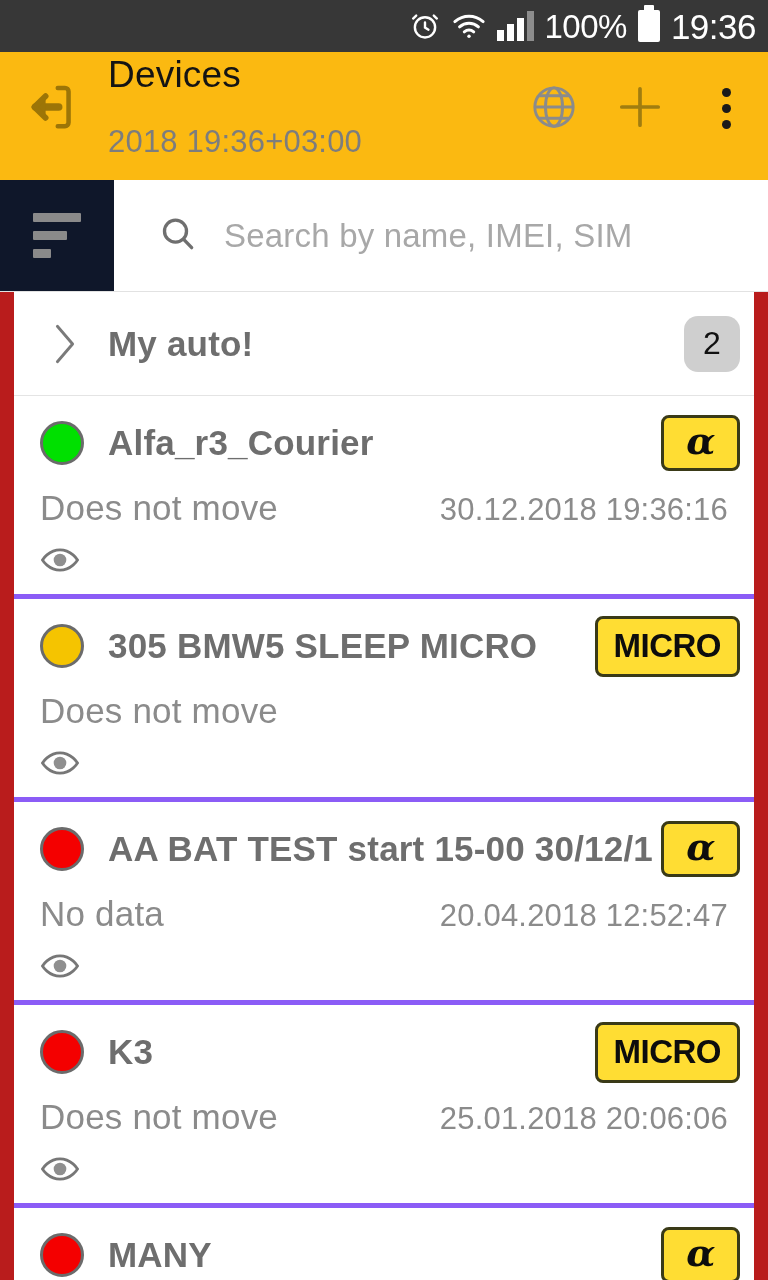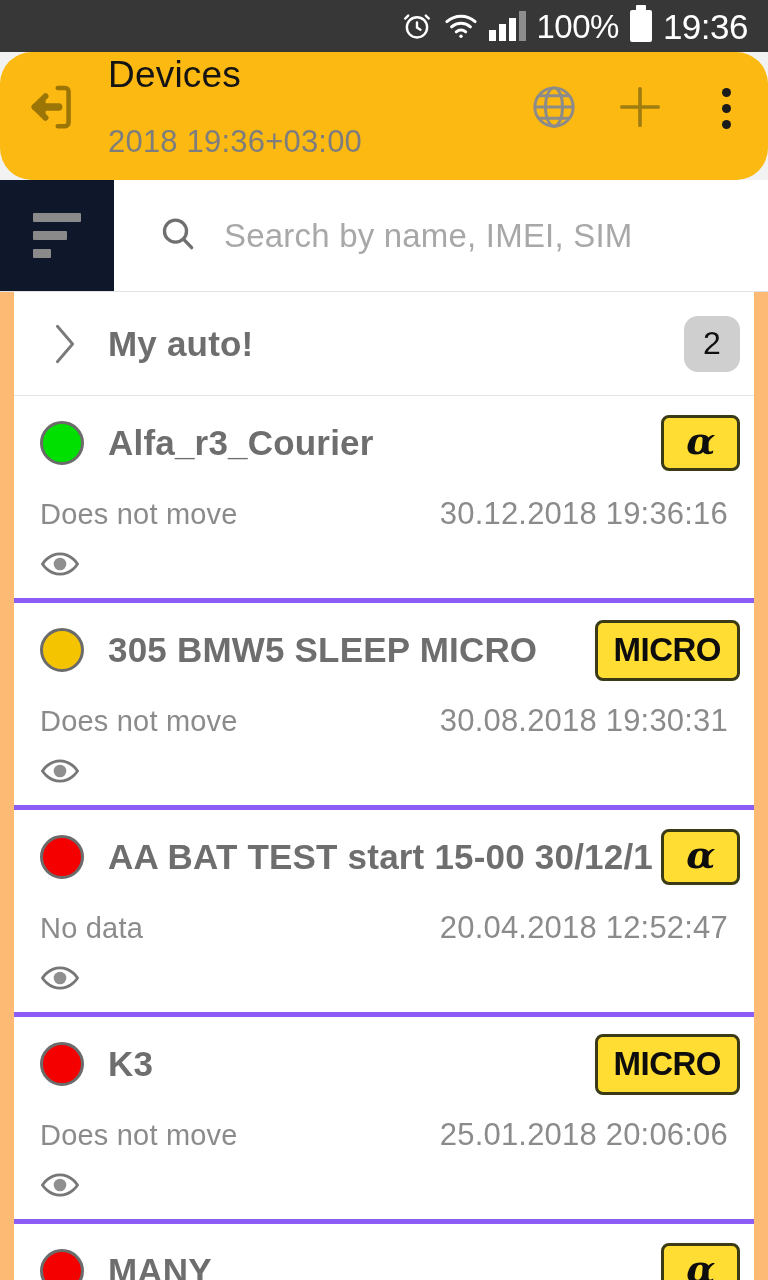--- a/index.html
+++ b/index.html
@@ -20,21 +20,21 @@
     overflow: hidden;
   }
 
   
   .statusbar {
     height: 52px;
     background: #373737;
     display: flex;
     align-items: center;
     justify-content: flex-end;
-    padding-right: 20px;
+    padding-right: 12px;
     gap: 11px;
   }
   .sb-icon { display: flex; align-items: center; }
   .sb-text {
     color: #ffffff;
     font-size: 33px;
     font-weight: 400;
     letter-spacing: -0.5px;
     line-height: 1;
   }
@@ -64,21 +64,20 @@
   }
 
   
   .appbar {
     height: 128px;
     background: #fbb911;
     display: flex;
     align-items: center;
     padding: 0 16px 15px 20px;
     position: relative;
-    border-radius: 32px;
   }
   .appbar-back {
     width: 62px; height: 62px;
     flex: 0 0 62px;
     display: flex; align-items: center; justify-content: center;
   }
   .titleblock {
     flex: 1 1 auto;
     margin-left: 26px;
     overflow: hidden;
@@ -145,21 +144,21 @@
     font-size: 33px;
     color: #a8a8a8;
     letter-spacing: 0.2px;
     white-space: nowrap;
     overflow: hidden;
   }
 
   
   .listwrap {
     height: calc(1280px - 52px - 128px - 112px);
-    background: #fdba74;
+    background: #b91c1c;
     padding: 0 14px;
     overflow: hidden;
   }
   .listcard { background: #ffffff; }
 
   
   .group-row {
     height: 104px;
     display: flex;
     align-items: center;
@@ -246,24 +245,23 @@
   }
 
   .dev-mid {
     display: flex;
     align-items: baseline;
     justify-content: space-between;
     margin-top: 14px;
     padding-right: 12px;
   }
   .dev-status {
-    font-size: 29px;
+    font-size: 35px;
     color: #8b8b8b;
     letter-spacing: 0.2px;
-    margin-top: 10px;
   }
   .dev-time {
     font-size: 31px;
     color: #8b8b8b;
     letter-spacing: 0.2px;
     white-space: nowrap;
   }
   .dev-bottom {
     margin-top: 12px;
     height: 44px;
@@ -398,21 +396,20 @@
             </div>
           </div>
           <div class="dev-row">
             <div class="dev-top">
               <span class="dot" style="background: rgb(245, 196, 0);"></span>
               <span class="dev-name">305 BMW5 SLEEP MICRO</span>
               <span class="badge">MICRO</span>
             </div>
             <div class="dev-mid">
               <span class="dev-status">Does not move</span>
-              <span class="dev-time">30.08.2018 19:30:31</span>
             </div>
             <div class="dev-bottom">
               <span class="eye"><svg width="40" height="28" viewBox="0 0 26 18" fill="none" stroke="#777777" stroke-width="1.8">
                   <path d="M1.6 9S5.6 2.4 13 2.4 24.4 9 24.4 9 20.4 15.6 13 15.6 1.6 9 1.6 9Z"></path>
                   <circle cx="13" cy="9" r="4.1" fill="#8f8f8f" stroke="none"></circle>
                 </svg></span>
             </div>
           </div>
           <div class="dev-row">
             <div class="dev-top">

